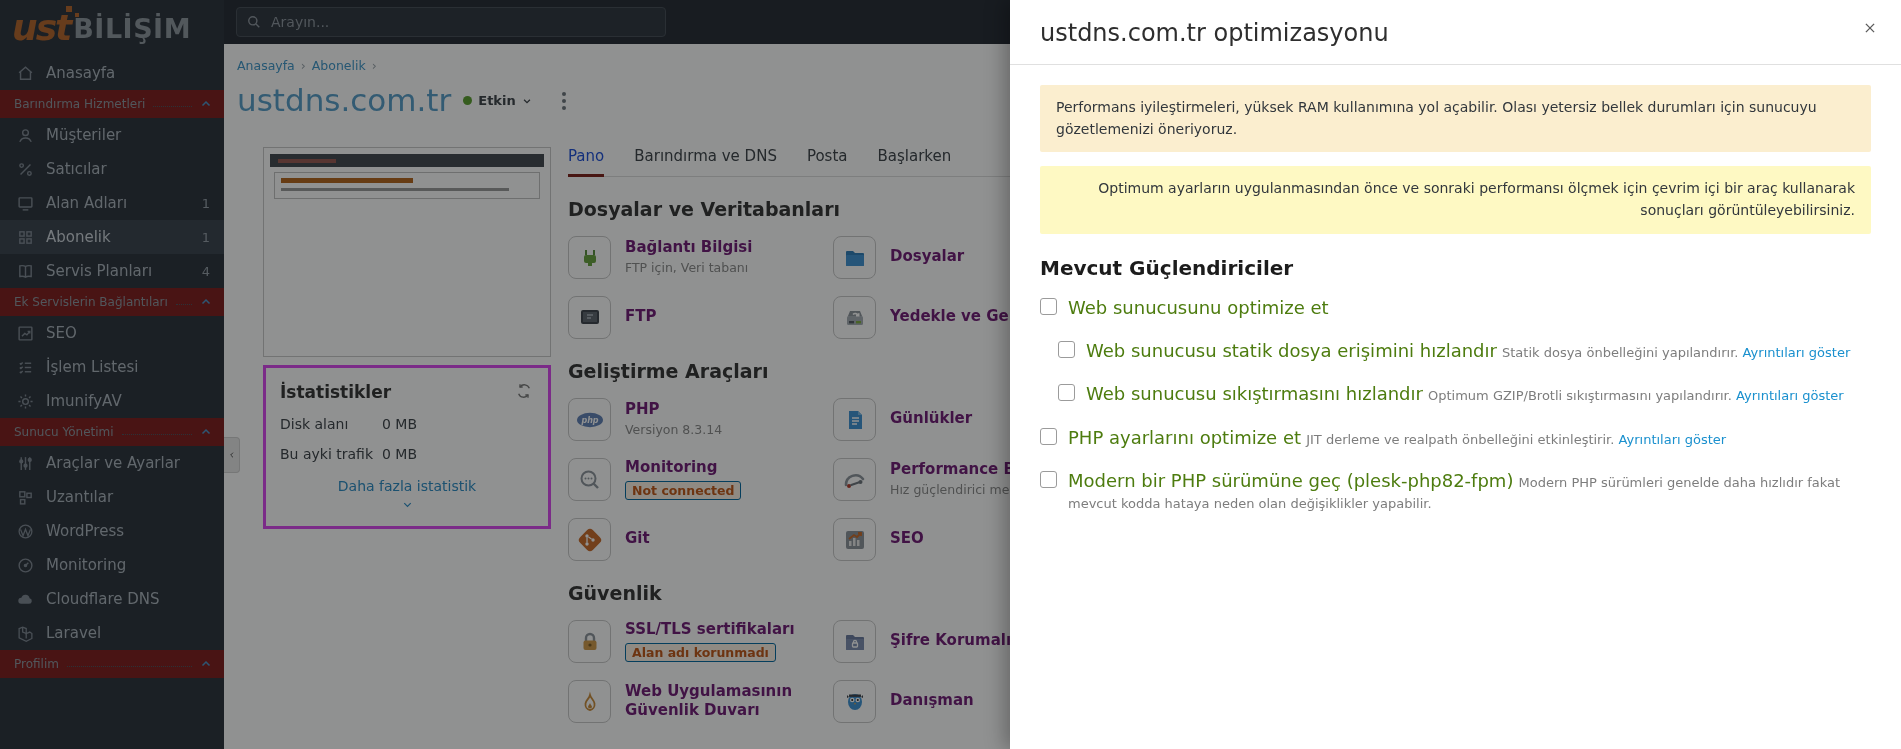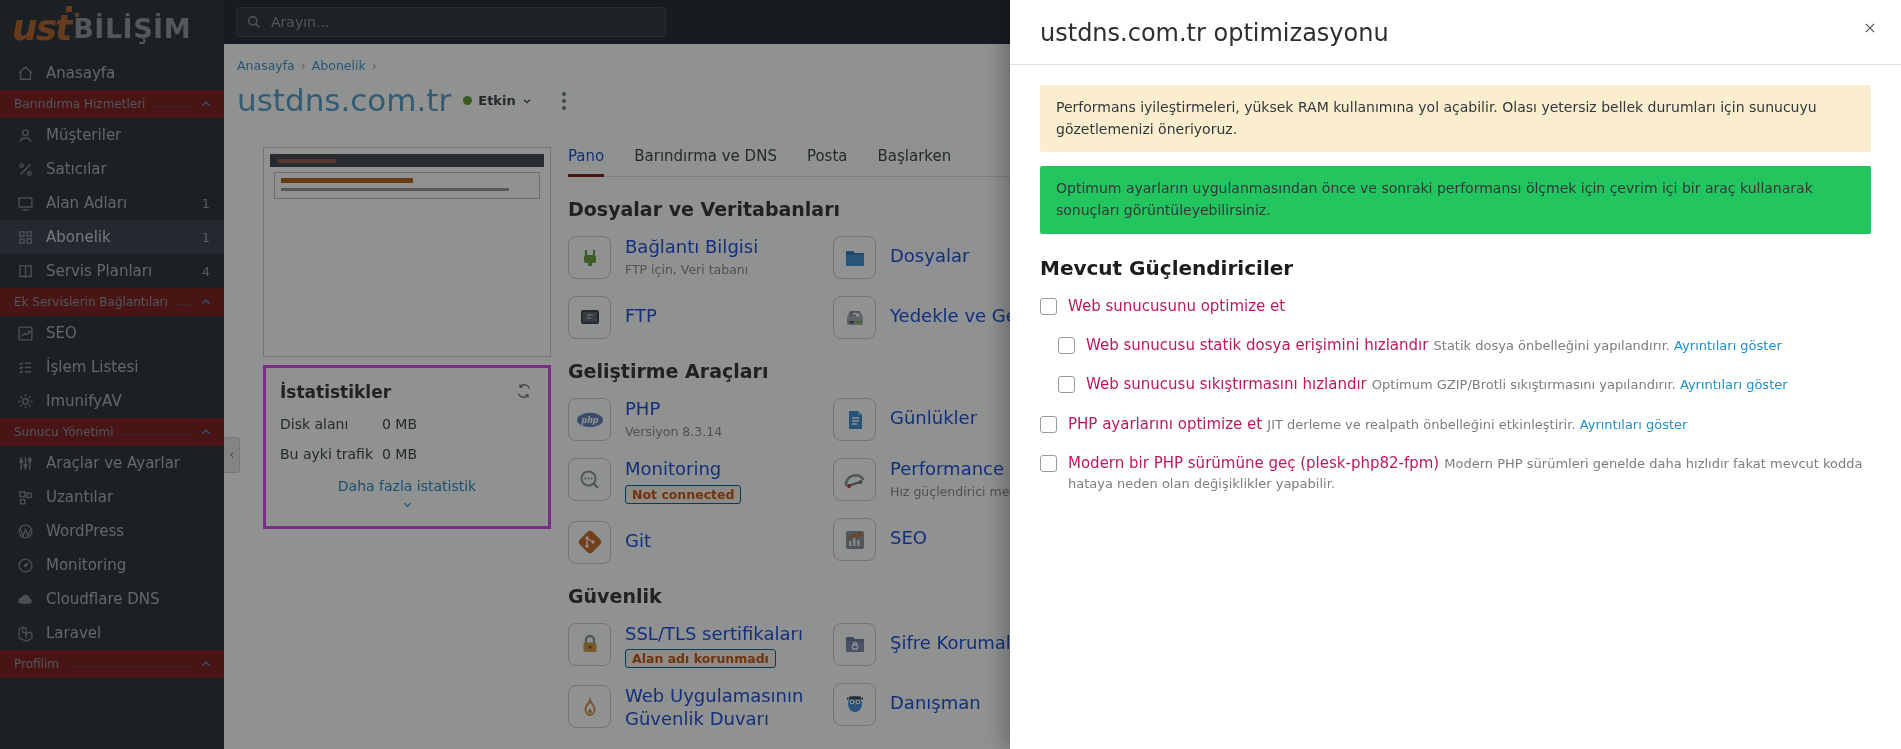--- a/index.html
+++ b/index.html
@@ -73,43 +73,43 @@
   .tab{font-size:15px;color:#3c4248;padding-bottom:9px;cursor:pointer;}
   .tab.active{color:#1d4ed8;border-bottom:3px solid #7c2018;margin-bottom:-1px;}
   .sec-title{font-size:19px;font-weight:700;color:#333;margin:21px 0 16px 0;}
   .tool-grid{display:flex;gap:0;}
   .tool-colL{width:265px;flex:none;display:flex;flex-direction:column;gap:17px;}
   .tool-colR{width:420px;flex:none;display:flex;flex-direction:column;gap:17px;}
   .tool{display:flex;gap:14px;align-items:flex-start;cursor:pointer;min-height:41px;}
   .tool-icon{width:41px;height:41px;border:1px solid #c9c9c9;border-radius:8px;flex:none;
              display:flex;align-items:center;justify-content:center;background:#fff;}
   .tool-text{display:flex;flex-direction:column;justify-content:center;min-height:41px;}
-  .tool-label{font-size:18px;color:#1d4ed8;line-height:1.25;white-space:nowrap;}
+  .tool-label{font-size:15px;color:#701a75;line-height:1.25;white-space:nowrap;font-weight:bold;}
   .tool-label.wrap{white-space:normal;}
   .tool-sub{font-size:12.5px;color:#8a8a8a;margin-top:3px;white-space:nowrap;}
   .tool-badge{font-size:12.5px;font-weight:700;color:#c05717;background:#fdf3e6;border:1px solid #0369a1;
               border-radius:3px;padding:1px 6px;margin-top:4px;align-self:flex-start;white-space:nowrap;}
 
   
   .overlay{position:absolute;inset:0;background:rgba(8,10,12,.45);z-index:50;}
   .modal{position:absolute;left:1010px;top:0;width:891px;height:100%;background:#fff;z-index:100;
          box-shadow:-6px 0 18px rgba(0,0,0,.28);box-sizing:border-box;padding:0 30px;}
   .modal-title{font-size:24px;color:#2e2e2e;padding:19px 0 17px 0;}
   .modal-close{position:absolute;top:17px;right:20px;width:22px;height:22px;color:#5a5a5a;cursor:pointer;
                display:flex;align-items:center;justify-content:center;}
   .modal-divider{border-top:1px solid #e0e0e0;margin:0 -30px;}
   .box{font-size:14px;color:#32373c;line-height:1.55;padding:12px 16px;border-radius:2px;}
   .box-warning{margin-top:20px;background:#fbeecf;}
-  .box-info{margin-top:14px;background:#22c55e;}
+  .box-info{margin-top:14px;background:#fef9c3;text-align:right;}
   .modal-h2{font-size:20px;font-weight:700;color:#1c1c1c;margin:22px 0 16px 0;}
   .opt{display:flex;gap:11px;margin-bottom:19px;align-items:flex-start;}
   .opt.indent{margin-left:18px;}
   .cb{width:15px;height:15px;border:1px solid #9b9b9b;border-radius:3px;background:#fff;flex:none;
       margin-top:2px;cursor:pointer;}
-  .opt-label{font-size:15px;color:#be185d;line-height:1.35;cursor:pointer;}
+  .opt-label{font-size:18px;color:#4d7c0f;line-height:1.35;cursor:pointer;}
   .opt-desc{font-size:13px;color:#7d7d7d;margin-top:5px;line-height:1.4;}
   .opt-desc a{color:#1a90ce;text-decoration:none;cursor:pointer;}
 </style>
 </head>
 <body>
 
 <div class="app">
 
   <aside class="sidebar">
     <div class="logo">

